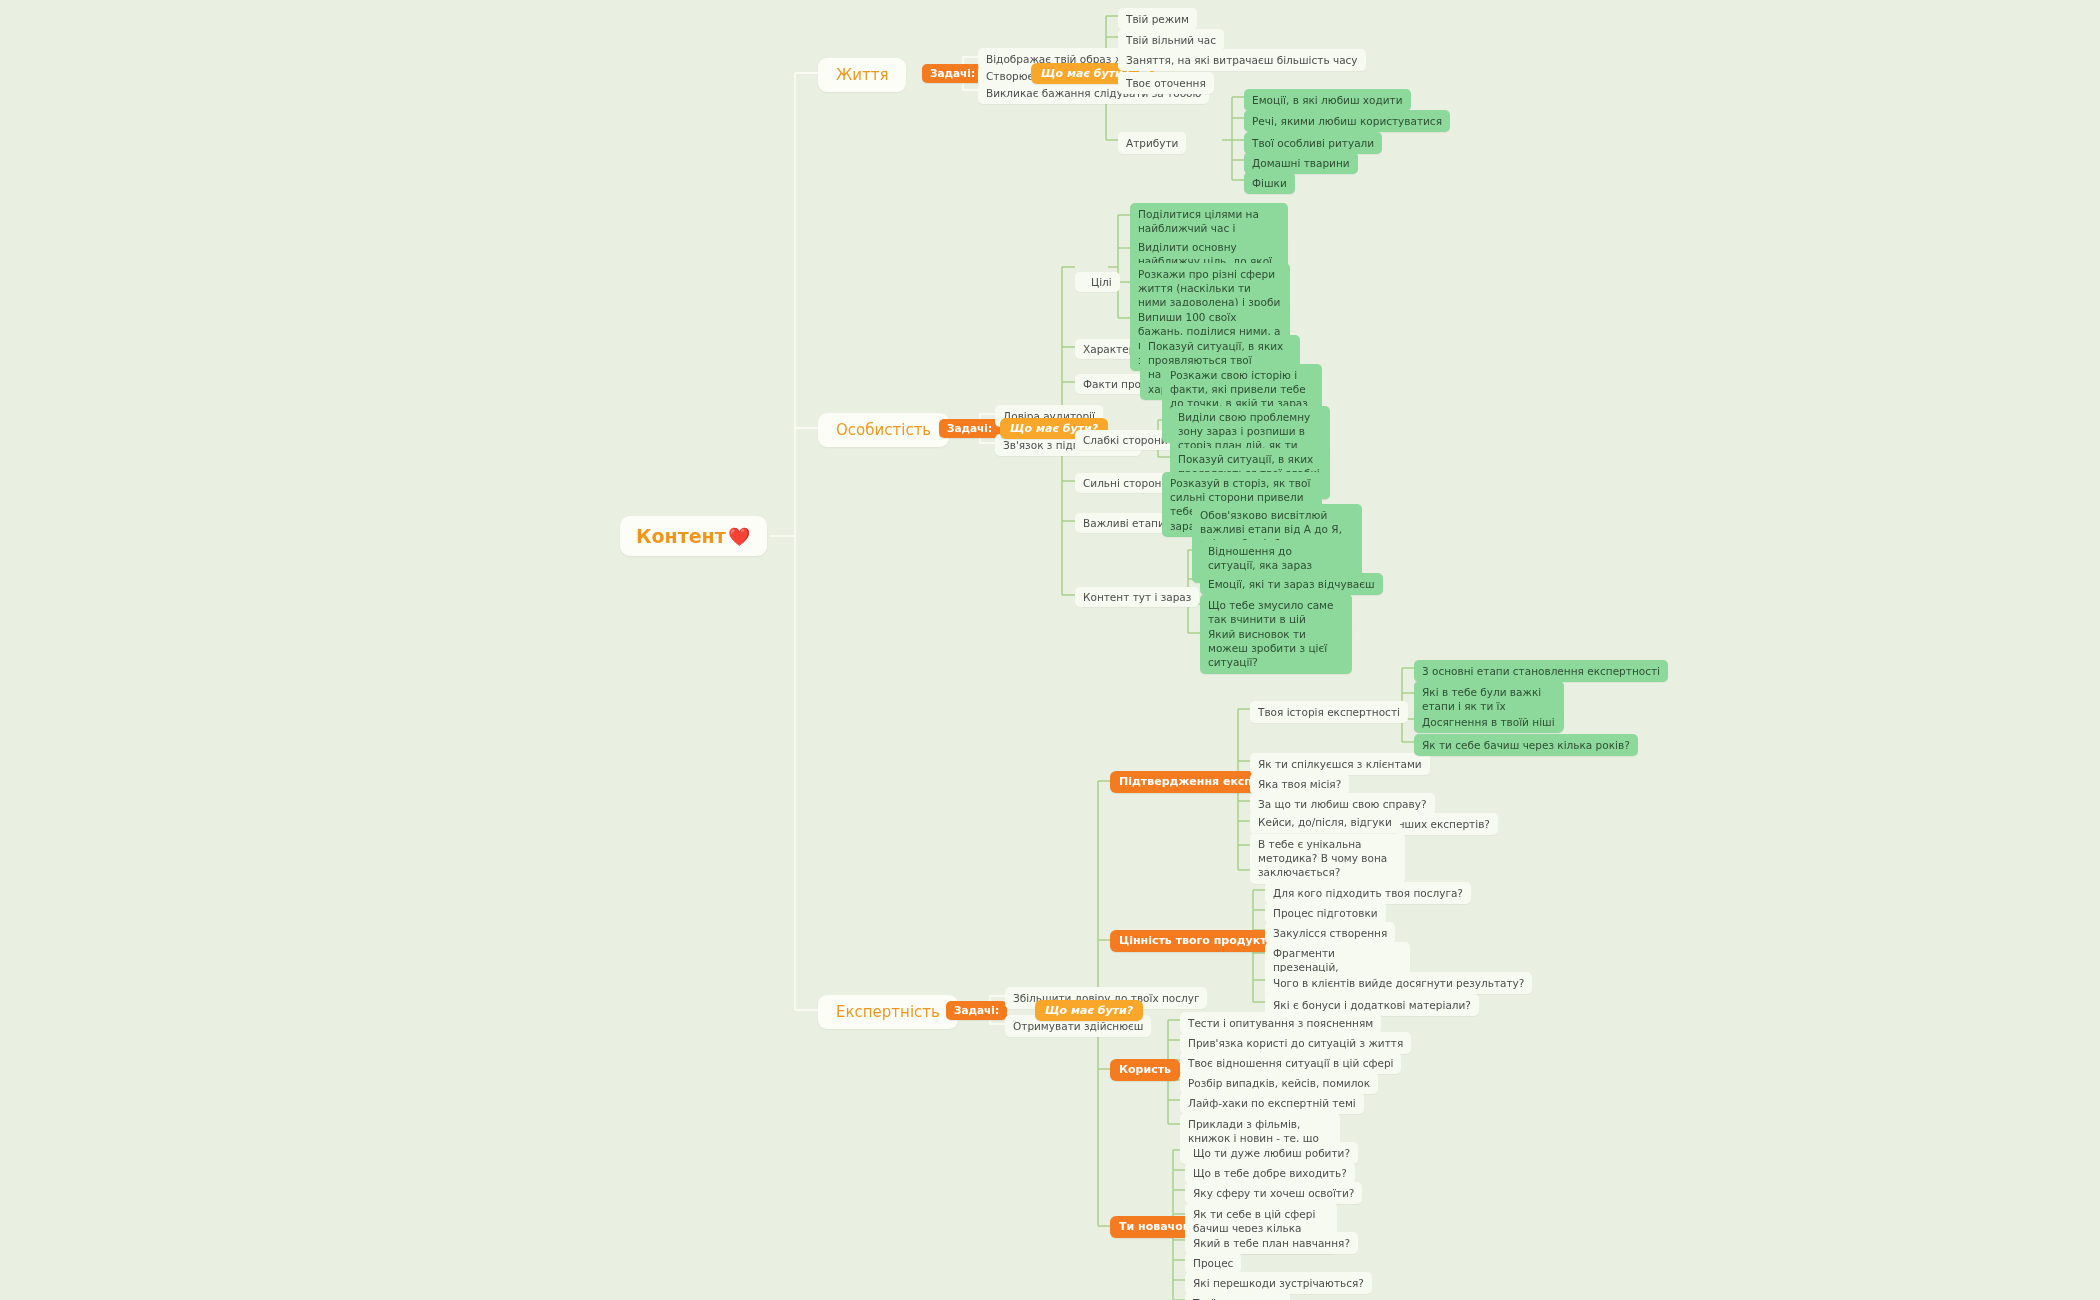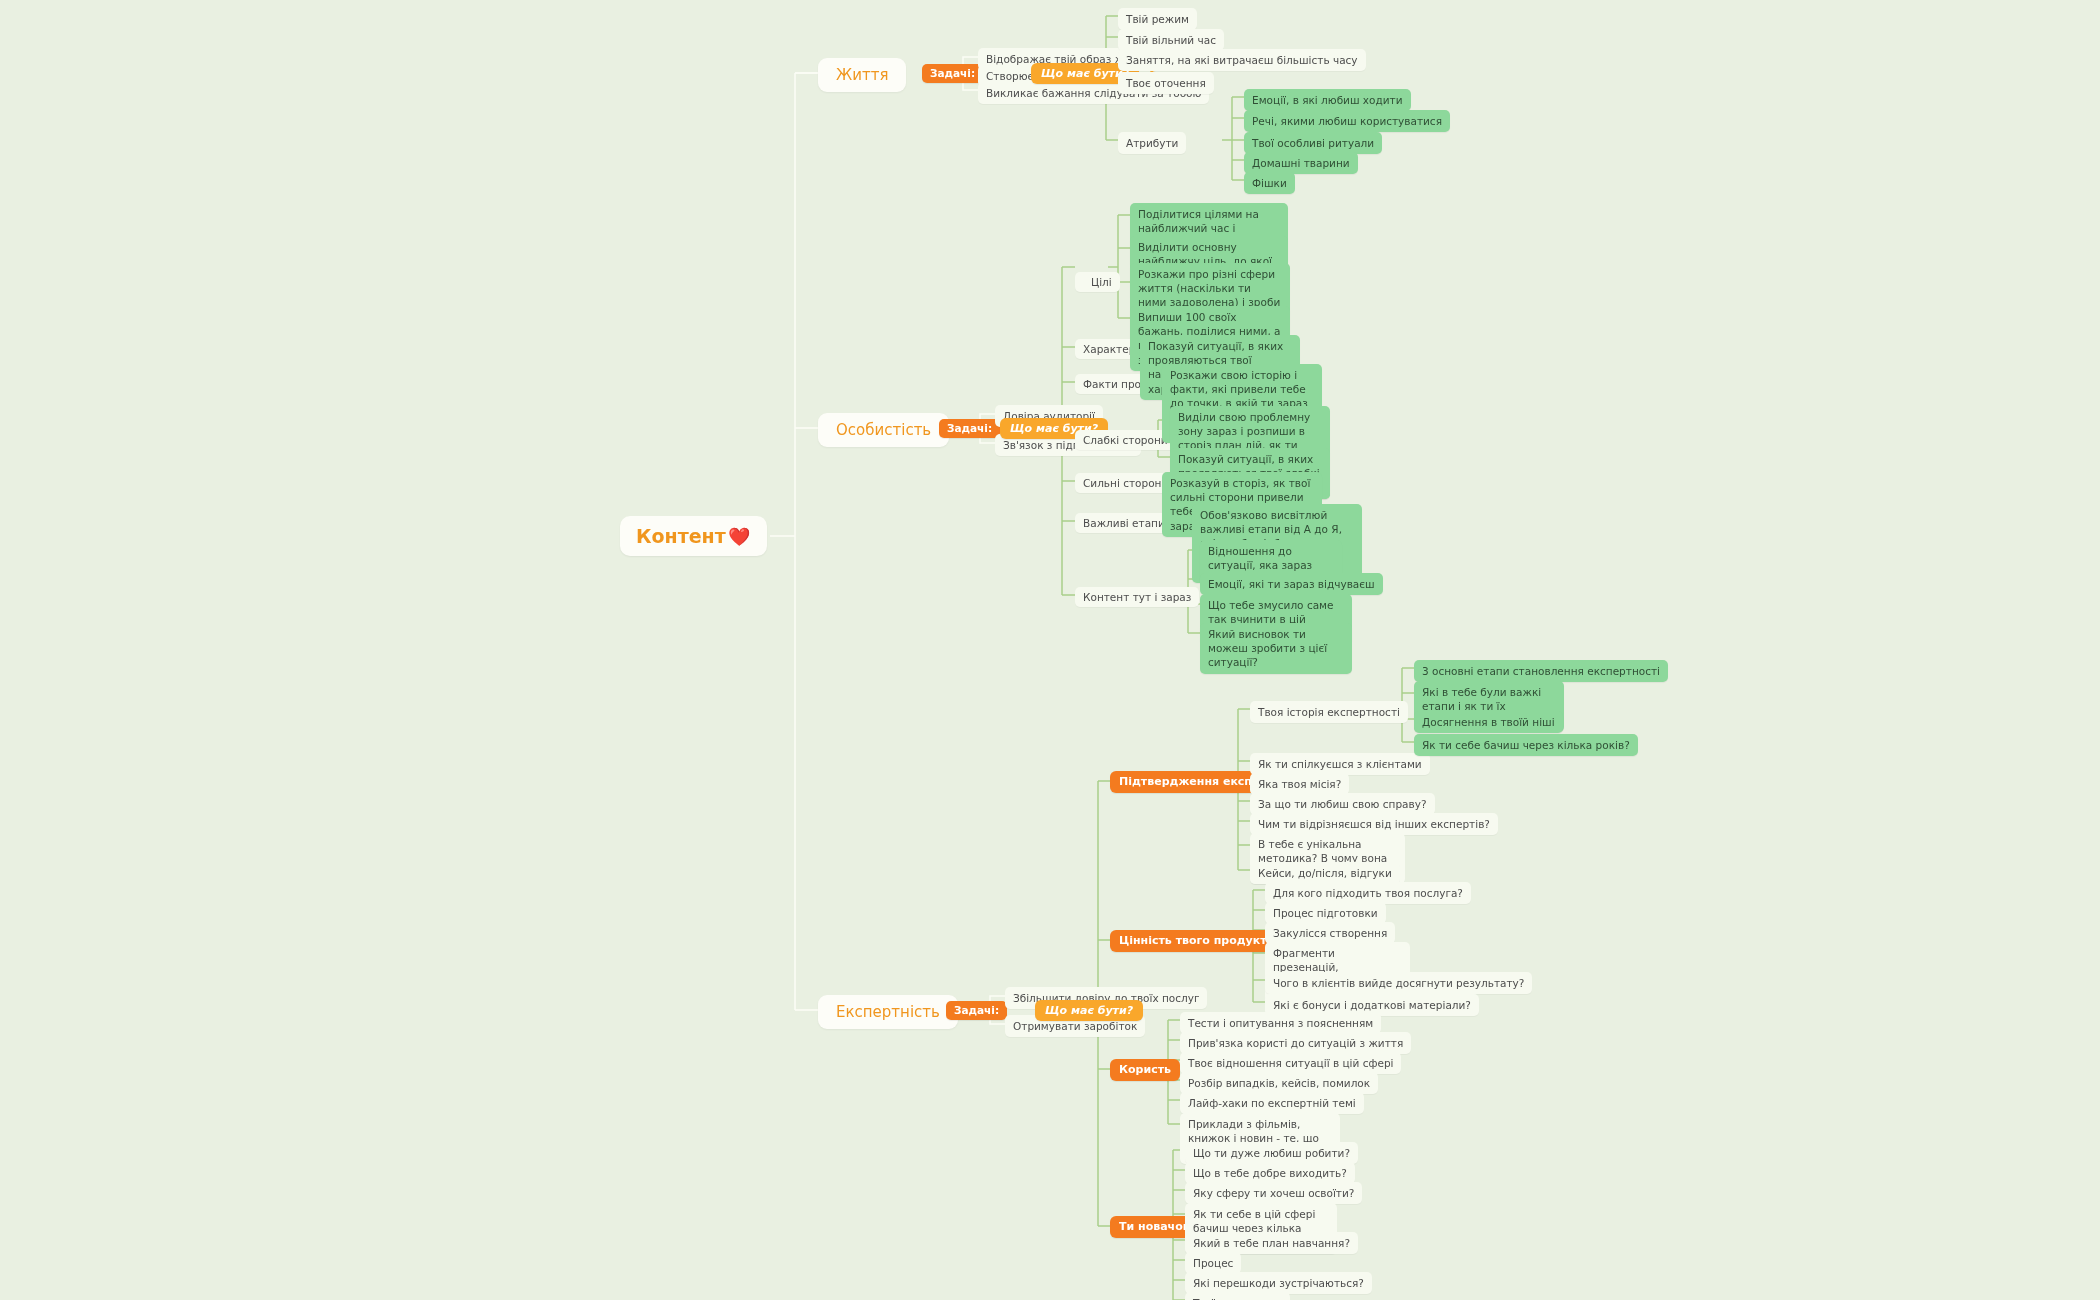--- a/index.html
+++ b/index.html
@@ -299,38 +299,38 @@
   <div class="node green" style="left:1200px;top:594px;width:152px;"><span>Що тебе змусило саме так вчинити в цій ситуації?</span></div>
   <div class="node green" style="left:1200px;top:623px;width:152px;"><span>Який висновок ти можеш зробити з цієї ситуації?</span></div>
 
   <div class="node branch" style="left:818px;top:995px;">
     <span>Експертність</span>
   </div>
   <div class="node chip" style="left:946px;top:1001px;">
     <span>Задачі:</span>
   </div>
   <div class="node leaf nowrap" style="left:1005px;top:987px;"><span>Збільшити довіру до твоїх послуг</span></div>
-  <div class="node leaf nowrap" style="left:1005px;top:1015px;"><span>Отримувати заробіток</span></div>
+  <div class="node leaf nowrap" style="left:1005px;top:1015px;"><span>Отримувати здійснюєш</span></div>
 
   <div class="node chip-q" style="left:1035px;top:1000px;">
     <span>Що має бути?</span>
   </div>
 
   <div class="node chip big" style="left:1110px;top:771px;"><span>Підтвердження експертності</span></div>
   <div class="node chip big" style="left:1110px;top:930px;"><span>Цінність твого продукту/послуги</span></div>
   <div class="node chip big" style="left:1110px;top:1059px;"><span>Користь</span></div>
   <div class="node chip big" style="left:1110px;top:1216px;"><span>Ти новачок</span></div>
 
   <div class="node leaf nowrap" style="left:1250px;top:701px;"><span>Твоя історія експертності</span></div>
   <div class="node leaf nowrap" style="left:1250px;top:753px;text-align:center;"><span>Як ти спілкуєшся з клієнтами</span></div>
   <div class="node leaf nowrap" style="left:1250px;top:773px;"><span>Яка твоя місія?</span></div>
   <div class="node leaf nowrap" style="left:1250px;top:793px;"><span>За що ти любиш свою справу?</span></div>
   <div class="node leaf nowrap" style="left:1250px;top:813px;"><span>Чим ти відрізняєшся від інших експертів?</span></div>
   <div class="node leaf" style="left:1250px;top:833px;width:155px;"><span>В тебе є унікальна методика? В чому вона заключається?</span></div>
-  <div class="node leaf nowrap" style="left:1250px;top:862px;"><span>Кейси, до/після, відгуки</span></div>
+  <div class="node leaf nowrap" style="left:1250px;top:811px;"><span>Кейси, до/після, відгуки</span></div>
 
   <div class="node green nowrap" style="left:1414px;top:660px;"><span>3 основні етапи становлення експертності</span></div>
   <div class="node green" style="left:1414px;top:681px;width:150px;"><span>Які в тебе були важкі етапи і як ти їх пройшла?</span></div>
   <div class="node green nowrap" style="left:1414px;top:711px;"><span>Досягнення в твоїй ніші</span></div>
   <div class="node green nowrap" style="left:1414px;top:734px;"><span>Як ти себе бачиш через кілька років?</span></div>
 
   <div class="node leaf nowrap" style="left:1265px;top:882px;"><span>Для кого підходить твоя послуга?</span></div>
   <div class="node leaf nowrap" style="left:1265px;top:902px;text-align:right;"><span>Процес підготовки</span></div>
   <div class="node leaf nowrap" style="left:1265px;top:922px;"><span>Закулісся створення</span></div>
   <div class="node leaf" style="left:1265px;top:942px;width:145px;"><span>Фрагменти презенацій, конспектів і консультацій</span></div>

